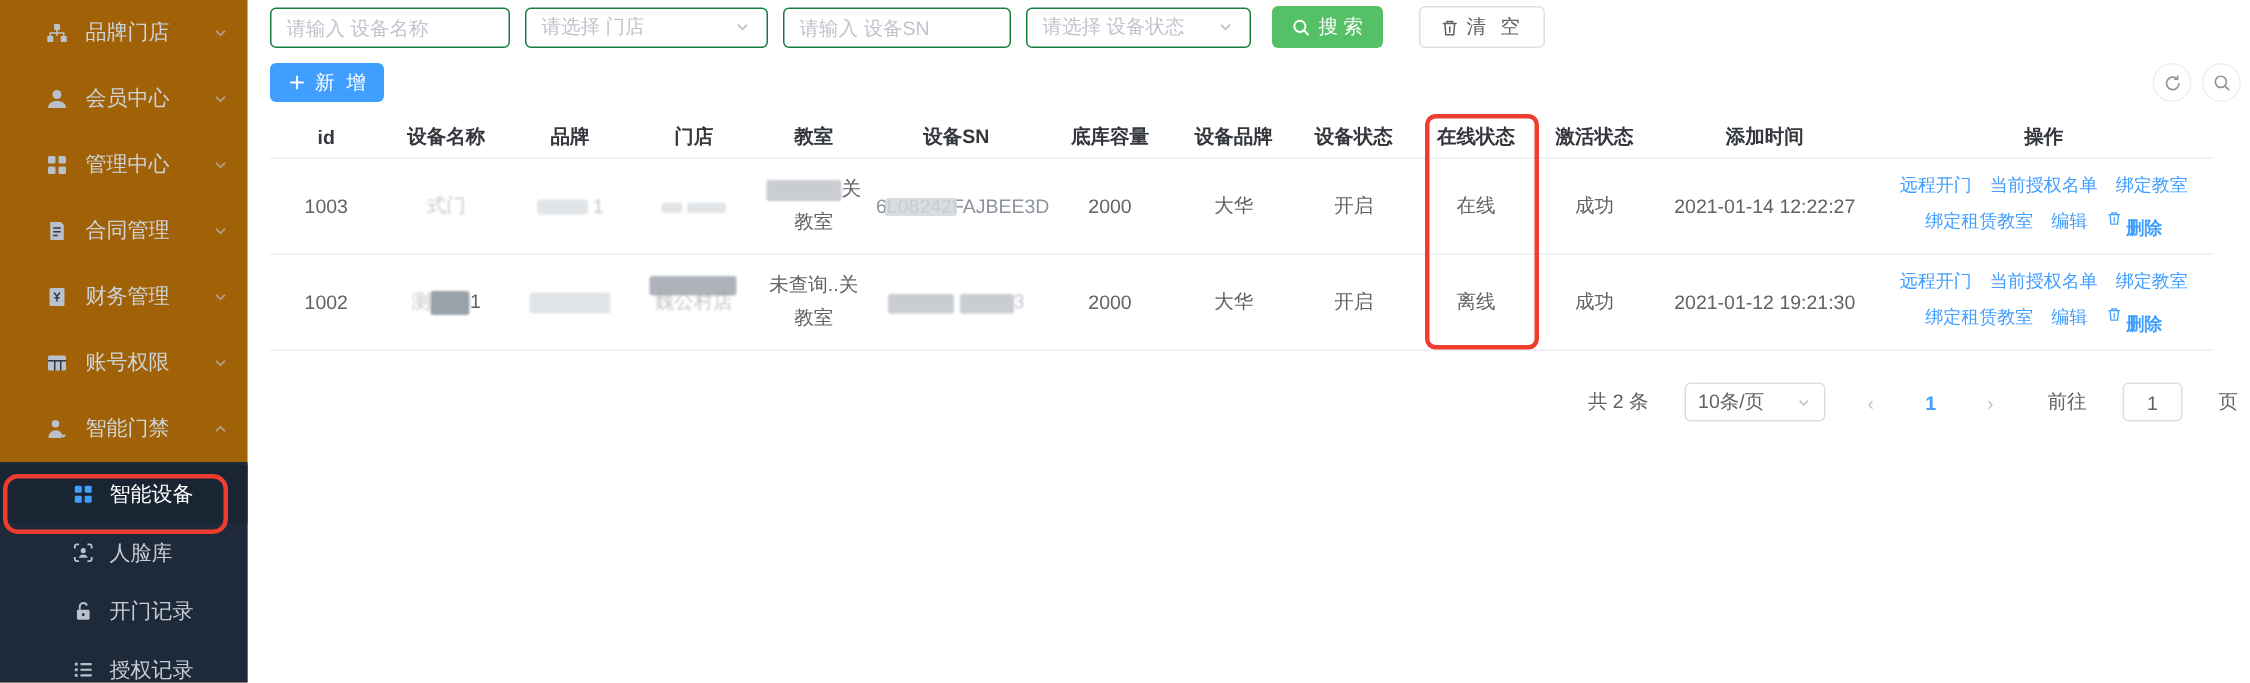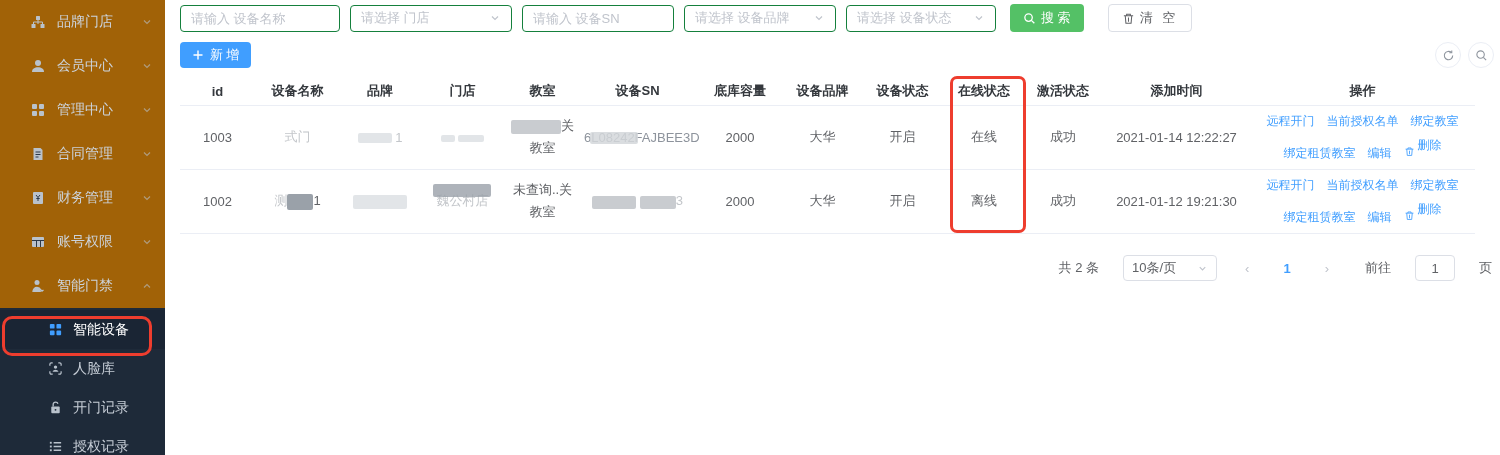--- a/index.html
+++ b/index.html
@@ -30,39 +30,39 @@
   }
   .f-input { width:160px; color:#606266; font-family:"Liberation Sans",sans-serif; }
   .f-input::placeholder { color:#c0c4cc; }
   .f-select { display:flex; align-items:center; justify-content:space-between; color:#c0c4cc; cursor:pointer; }
   .f-select.w1{width:162px}.f-select.w2{width:152px}.f-select.w3{width:150px}
   .f-in2{width:152px}
   .btn { height:28px; border-radius:4px; font-size:13px; display:flex; align-items:center; gap:5px; padding:0 13px; cursor:pointer; border:none; font-family:"Liberation Sans",sans-serif; }
   .btn-search { background:#54c166; color:#fff; margin-left:4px; }
   .btn-clear { background:#fff; color:#606266; border:1px solid #dcdfe6; margin-left:14px; letter-spacing:3px; }
   
-  .btn-add { position:absolute; left:180px; top:42px; height:26px; background:#409eff; color:#fff; border:none; border-radius:4px; font-size:13px; display:flex; align-items:center; gap:6px; padding:0 12px; cursor:pointer; font-family:Liberation Serif, serif; }
+  .btn-add { position:absolute; left:180px; top:42px; height:26px; background:#409eff; color:#fff; border:none; border-radius:4px; font-size:13px; display:flex; align-items:center; gap:6px; padding:0 12px; cursor:pointer; font-family:Liberation Mono, monospace; }
   .tool-circle { position:absolute; top:42px; width:26px; height:26px; border-radius:50%; border:1px solid #ebeef5; background:#fff; display:flex; align-items:center; justify-content:center; cursor:pointer; color:#8f959e; }
   .tc-refresh { right:39px; }
   .tc-search  { right:6px; }
   
   table.grid { position:absolute; left:180px; top:78px; width:1295px; border-collapse:collapse; table-layout:fixed; }
   .grid th { height:27px; font-size:13px; color:#34383d; font-weight:bold; text-align:center; border-bottom:1px solid #ebeef5; padding:0 4px; }
   .grid td { height:64px; text-align:center; font-size:13px; color:#606266; border-bottom:1px solid #ebeef5; padding:0 4px; vertical-align:middle; }
   .two-line { line-height:22px; }
   .redact { display:inline-block; border-radius:2px; vertical-align:middle; filter:blur(.6px); }
   .r-dark  { background:#9aa1a9; }
   .r-mid   { background:#c9ccd0; }
   .r-light { background:#e2e5e8; }
   .faint { color:#c3c6ca; filter:blur(.7px); }
   .sn-wrap { position:relative; display:inline-block; color:#8d939c; filter:blur(.4px); }
   .sn-blob { position:absolute; left:6px; top:2px; width:48px; height:12px; background:#d4d7da; opacity:.85; border-radius:2px; }
   .links { color:#409eff; font-size:12px; line-height:24px; cursor:default; }
   .links a { color:#409eff; text-decoration:none; margin:0 6px; cursor:pointer; white-space:nowrap; }
-  .links .del { display:inline-flex; align-items:flex-end; gap:3px; }
+  .links .del { display:inline-flex; align-items:flex-start; gap:3px;font-weight:bold; }
   
   .pagination { position:absolute; top:255px; right:8px; display:flex; align-items:center; gap:24px; font-size:13px; color:#606266; }
   .pg-size { width:94px; height:26px; border:1px solid #dcdfe6; border-radius:4px; display:flex; align-items:center; justify-content:space-between; padding:0 8px; color:#606266; cursor:pointer; background:#fff; }
   .pg-arrow { color:#c0c4cc; cursor:pointer; padding:0 4px; font-size:13px; }
   .pg-cur { color:#409eff; font-weight:bold; padding:0 6px; cursor:pointer; }
   .pg-goto-input { width:40px; height:26px; border:1px solid #dcdfe6; border-radius:4px; text-align:center; font-size:13px; color:#606266; outline:none; font-family:"Liberation Sans",sans-serif; }
 </style>
 </head>
 <body>
 
@@ -226,28 +226,20 @@
   <input class="f-input" type="text" placeholder="请输入 设备名称" style="">
   <div class="f-select w1">
     <span>请选择 门店</span>
     <span>
         <svg class="ic" width="12" height="12" viewBox="0 0 12 12">
           <path d="M3 4.5l3 3 3-3" stroke="#c0c4cc" fill="none" stroke-width="1.2"></path>
         </svg>
       </span>
   </div>
   <input class="f-input f-in2" type="text" placeholder="请输入 设备SN" style="">
-  <div class="f-select w2">
-    <span>请选择 设备品牌</span>
-    <span>
-        <svg class="ic" width="12" height="12" viewBox="0 0 12 12">
-          <path d="M3 4.5l3 3 3-3" stroke="#c0c4cc" fill="none" stroke-width="1.2"></path>
-        </svg>
-      </span>
-  </div>
   <div class="f-select w3">
     <span>请选择 设备状态</span>
     <span>
         <svg class="ic" width="12" height="12" viewBox="0 0 12 12">
           <path d="M3 4.5l3 3 3-3" stroke="#c0c4cc" fill="none" stroke-width="1.2"></path>
         </svg>
       </span>
   </div>
   <button class="btn btn-search">
     <span>

